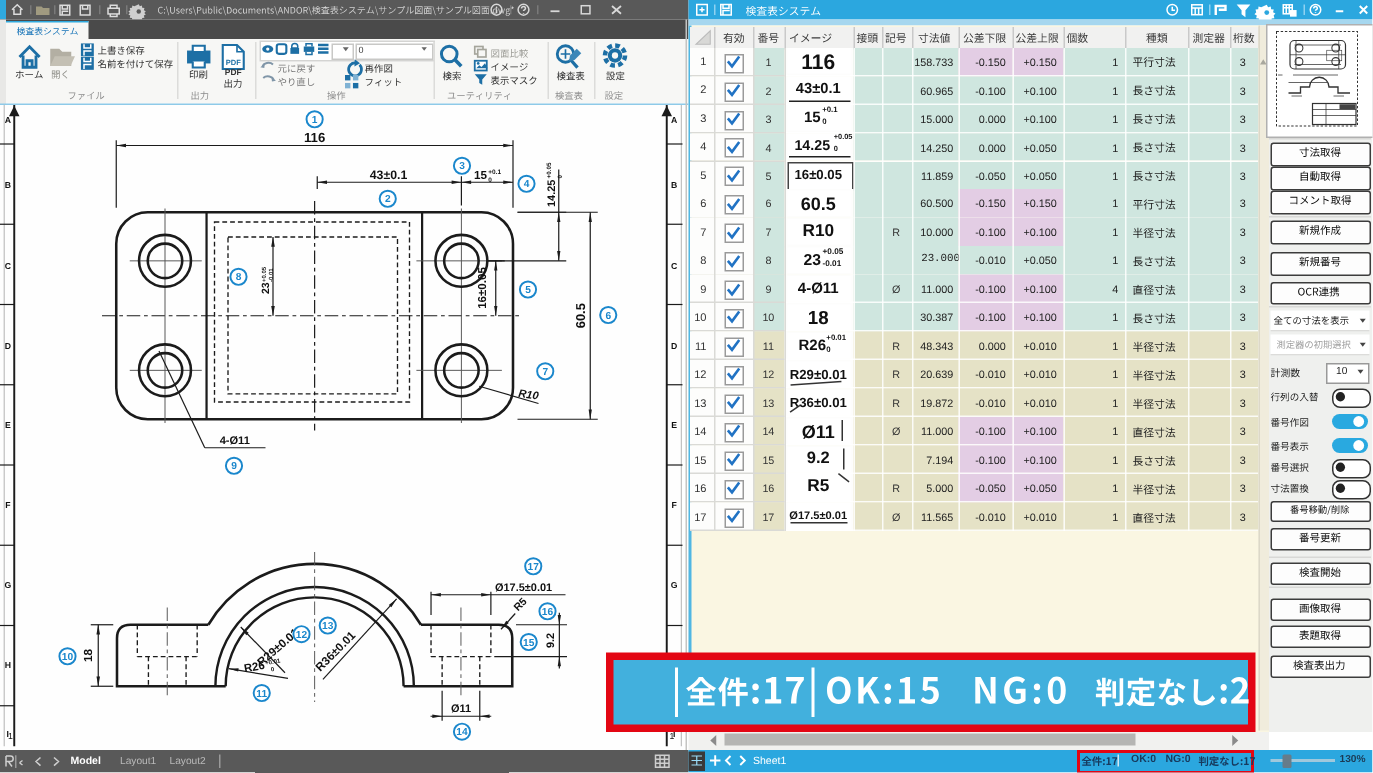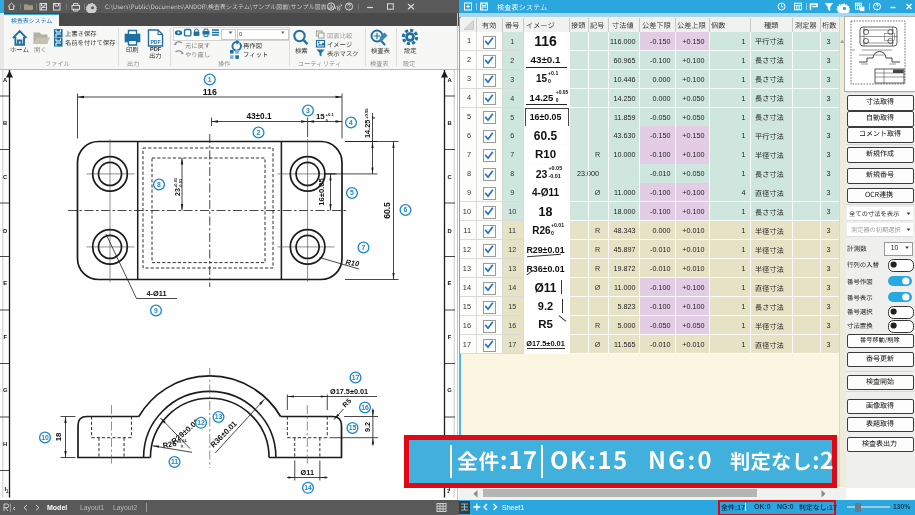--- a/index.html
+++ b/index.html
@@ -564,21 +564,21 @@
 <div style="left:792px;top:31.7px;width:27.5px;height:18.95px;background:#cfe6df;"></div>
 <div style="left:819.5px;top:31.7px;width:19.0px;height:18.95px;background:#cfe6df;"></div>
 <div style="left:523px;top:49.85px;width:315.5px;height:0.8px;background:rgba(255,255,255,0.85);"></div>
 <div style="left:459.5px;top:49.85px;width:63.5px;height:0.8px;background:#dadad6;"></div>
 <div style="left:471px;top:37.4px;font-size:7.4px;color:#333;font-weight:normal;line-height:1;transform:translateX(-100%);white-space:pre;">1</div>
 <div style="left:483.25px;top:35.6px;width:11px;height:11px;background:#fff;border:1px solid #9a9a9a;"></div>
 <svg class="j" style="left:484.25px;top:36.9px">
     <use href="#chk" xlink:href="#chk"></use>
   </svg>
 <div style="left:512.25px;top:37.7px;font-size:7.2px;color:#333;font-weight:normal;line-height:1;transform:translateX(-50%);white-space:pre;">1</div>
-<div style="left:635.5px;top:37.7px;font-size:7.2px;color:#222;font-weight:normal;line-height:1;transform:translateX(-100%);white-space:pre;">116.000</div>
+<div style="left:635.5px;top:37.7px;font-size:7.2px;color:#222;font-weight:normal;line-height:1;transform:translateX(-100%);white-space:pre;">158.733</div>
 <div style="left:670.5px;top:37.7px;font-size:7.2px;color:#222;font-weight:normal;line-height:1;transform:translateX(-100%);white-space:pre;">-0.150</div>
 <div style="left:704.5px;top:37.7px;font-size:7.2px;color:#222;font-weight:normal;line-height:1;transform:translateX(-100%);white-space:pre;">+0.150</div>
 <div style="left:745.5px;top:37.7px;font-size:7.2px;color:#222;font-weight:normal;line-height:1;transform:translateX(-100%);white-space:pre;">1</div>
 <svg class="j" style="left:754.5px;top:44.4px">
     <use href="#k0" xlink:href="#k0" fill="#222"></use>
   </svg>
 <div style="left:830.5px;top:37.7px;font-size:7.2px;color:#222;font-weight:normal;line-height:1;transform:translateX(-100%);white-space:pre;">3</div>
 <div style="left:524.5px;top:32.2px;width:42.0px;height:17.15px;background:#fff;"></div>
 <div style="left:545.5px;top:41.175px;font-size:14px;color:#111;font-weight:bold;line-height:1;transform:translateX(-50%);white-space:pre;transform:translate(-50%,-50%);">116</div>
 <div style="left:459.5px;top:50.65px;width:16.5px;height:18.95px;background:#fdfdfc;"></div>
@@ -627,21 +627,21 @@
 <div style="left:792px;top:69.6px;width:27.5px;height:18.95px;background:#cfe6df;"></div>
 <div style="left:819.5px;top:69.6px;width:19.0px;height:18.95px;background:#cfe6df;"></div>
 <div style="left:523px;top:87.75px;width:315.5px;height:0.8px;background:rgba(255,255,255,0.85);"></div>
 <div style="left:459.5px;top:87.75px;width:63.5px;height:0.8px;background:#dadad6;"></div>
 <div style="left:471px;top:75.3px;font-size:7.4px;color:#333;font-weight:normal;line-height:1;transform:translateX(-100%);white-space:pre;">3</div>
 <div style="left:483.25px;top:73.5px;width:11px;height:11px;background:#fff;border:1px solid #9a9a9a;"></div>
 <svg class="j" style="left:484.25px;top:74.8px">
     <use href="#chk" xlink:href="#chk"></use>
   </svg>
 <div style="left:512.25px;top:75.6px;font-size:7.2px;color:#333;font-weight:normal;line-height:1;transform:translateX(-50%);white-space:pre;">3</div>
-<div style="left:635.5px;top:75.6px;font-size:7.2px;color:#222;font-weight:normal;line-height:1;transform:translateX(-100%);white-space:pre;">10.446</div>
+<div style="left:635.5px;top:75.6px;font-size:7.2px;color:#222;font-weight:normal;line-height:1;transform:translateX(-100%);white-space:pre;">15.000</div>
 <div style="left:670.5px;top:75.6px;font-size:7.2px;color:#222;font-weight:normal;line-height:1;transform:translateX(-100%);white-space:pre;">0.000</div>
 <div style="left:704.5px;top:75.6px;font-size:7.2px;color:#222;font-weight:normal;line-height:1;transform:translateX(-100%);white-space:pre;">+0.100</div>
 <div style="left:745.5px;top:75.6px;font-size:7.2px;color:#222;font-weight:normal;line-height:1;transform:translateX(-100%);white-space:pre;">1</div>
 <svg class="j" style="left:754.5px;top:82.3px">
     <use href="#k1" xlink:href="#k1" fill="#222"></use>
   </svg>
 <div style="left:830.5px;top:75.6px;font-size:7.2px;color:#222;font-weight:normal;line-height:1;transform:translateX(-100%);white-space:pre;">3</div>
 <div style="left:524.5px;top:70.1px;width:42.0px;height:17.15px;background:#fff;"></div>
 <div style="left:541.5px;top:79.07499999999999px;font-size:10px;color:#111;font-weight:bold;line-height:1;transform:translateX(-50%);white-space:pre;transform:translate(-50%,-50%);">15</div>
 <div style="left:548.1px;top:74.475px;font-size:5.2px;color:#111;font-weight:bold;line-height:1;white-space:pre;transform:translateY(-50%);">+0.1</div>
@@ -725,21 +725,21 @@
 <div style="left:792px;top:126.45px;width:27.5px;height:18.95px;background:#cfe6df;"></div>
 <div style="left:819.5px;top:126.45px;width:19.0px;height:18.95px;background:#cfe6df;"></div>
 <div style="left:523px;top:144.6px;width:315.5px;height:0.8px;background:rgba(255,255,255,0.85);"></div>
 <div style="left:459.5px;top:144.6px;width:63.5px;height:0.8px;background:#dadad6;"></div>
 <div style="left:471px;top:132.15px;font-size:7.4px;color:#333;font-weight:normal;line-height:1;transform:translateX(-100%);white-space:pre;">6</div>
 <div style="left:483.25px;top:130.35px;width:11px;height:11px;background:#fff;border:1px solid #9a9a9a;"></div>
 <svg class="j" style="left:484.25px;top:131.65px">
     <use href="#chk" xlink:href="#chk"></use>
   </svg>
 <div style="left:512.25px;top:132.45px;font-size:7.2px;color:#333;font-weight:normal;line-height:1;transform:translateX(-50%);white-space:pre;">6</div>
-<div style="left:635.5px;top:132.45px;font-size:7.2px;color:#222;font-weight:normal;line-height:1;transform:translateX(-100%);white-space:pre;">43.630</div>
+<div style="left:635.5px;top:132.45px;font-size:7.2px;color:#222;font-weight:normal;line-height:1;transform:translateX(-100%);white-space:pre;">60.500</div>
 <div style="left:670.5px;top:132.45px;font-size:7.2px;color:#222;font-weight:normal;line-height:1;transform:translateX(-100%);white-space:pre;">-0.150</div>
 <div style="left:704.5px;top:132.45px;font-size:7.2px;color:#222;font-weight:normal;line-height:1;transform:translateX(-100%);white-space:pre;">+0.150</div>
 <div style="left:745.5px;top:132.45px;font-size:7.2px;color:#222;font-weight:normal;line-height:1;transform:translateX(-100%);white-space:pre;">1</div>
 <svg class="j" style="left:754.5px;top:139.15px">
     <use href="#k0" xlink:href="#k0" fill="#222"></use>
   </svg>
 <div style="left:830.5px;top:132.45px;font-size:7.2px;color:#222;font-weight:normal;line-height:1;transform:translateX(-100%);white-space:pre;">3</div>
 <div style="left:524.5px;top:126.95px;width:42.0px;height:17.15px;background:#fff;"></div>
 <div style="left:545.5px;top:135.925px;font-size:12px;color:#111;font-weight:bold;line-height:1;transform:translateX(-50%);white-space:pre;transform:translate(-50%,-50%);">60.5</div>
 <div style="left:459.5px;top:145.39999999999998px;width:16.5px;height:18.95px;background:#fdfdfc;"></div>
@@ -788,21 +788,21 @@
 <div style="left:792px;top:164.35px;width:27.5px;height:18.95px;background:#cfe6df;"></div>
 <div style="left:819.5px;top:164.35px;width:19.0px;height:18.95px;background:#cfe6df;"></div>
 <div style="left:523px;top:182.49999999999997px;width:315.5px;height:0.8px;background:rgba(255,255,255,0.85);"></div>
 <div style="left:459.5px;top:182.49999999999997px;width:63.5px;height:0.8px;background:#dadad6;"></div>
 <div style="left:471px;top:170.04999999999998px;font-size:7.4px;color:#333;font-weight:normal;line-height:1;transform:translateX(-100%);white-space:pre;">8</div>
 <div style="left:483.25px;top:168.25px;width:11px;height:11px;background:#fff;border:1px solid #9a9a9a;"></div>
 <svg class="j" style="left:484.25px;top:169.54999999999998px">
     <use href="#chk" xlink:href="#chk"></use>
   </svg>
 <div style="left:512.25px;top:170.35px;font-size:7.2px;color:#333;font-weight:normal;line-height:1;transform:translateX(-50%);white-space:pre;">8</div>
-<div style="left:599px;top:170.35px;font-size:7.2px;color:#222;font-weight:normal;line-height:1;transform:translateX(-100%);white-space:pre;">23.000</div>
+<div style="left:640px;top:170.35px;font-size:7.2px;color:#222;font-weight:normal;line-height:1;transform:translateX(-100%);white-space:pre;font-family:Liberation Mono, monospace;">23.000</div>
 <div style="left:670.5px;top:170.35px;font-size:7.2px;color:#222;font-weight:normal;line-height:1;transform:translateX(-100%);white-space:pre;">-0.010</div>
 <div style="left:704.5px;top:170.35px;font-size:7.2px;color:#222;font-weight:normal;line-height:1;transform:translateX(-100%);white-space:pre;">+0.050</div>
 <div style="left:745.5px;top:170.35px;font-size:7.2px;color:#222;font-weight:normal;line-height:1;transform:translateX(-100%);white-space:pre;">1</div>
 <svg class="j" style="left:754.5px;top:177.04999999999998px">
     <use href="#k1" xlink:href="#k1" fill="#222"></use>
   </svg>
 <div style="left:830.5px;top:170.35px;font-size:7.2px;color:#222;font-weight:normal;line-height:1;transform:translateX(-100%);white-space:pre;">3</div>
 <div style="left:524.5px;top:164.85px;width:42.0px;height:17.15px;background:#fff;"></div>
 <div style="left:541.5px;top:173.825px;font-size:10.5px;color:#111;font-weight:bold;line-height:1;transform:translateX(-50%);white-space:pre;transform:translate(-50%,-50%);">23</div>
 <div style="left:548.38px;top:169.225px;font-size:5.46px;color:#111;font-weight:bold;line-height:1;white-space:pre;transform:translateY(-50%);">+0.05</div>
@@ -853,21 +853,21 @@
 <div style="left:792px;top:202.24999999999997px;width:27.5px;height:18.95px;background:#cfe6df;"></div>
 <div style="left:819.5px;top:202.24999999999997px;width:19.0px;height:18.95px;background:#cfe6df;"></div>
 <div style="left:523px;top:220.39999999999995px;width:315.5px;height:0.8px;background:rgba(255,255,255,0.85);"></div>
 <div style="left:459.5px;top:220.39999999999995px;width:63.5px;height:0.8px;background:#dadad6;"></div>
 <div style="left:471px;top:207.94999999999996px;font-size:7.4px;color:#333;font-weight:normal;line-height:1;transform:translateX(-100%);white-space:pre;">10</div>
 <div style="left:483.25px;top:206.14999999999998px;width:11px;height:11px;background:#fff;border:1px solid #9a9a9a;"></div>
 <svg class="j" style="left:484.25px;top:207.44999999999996px">
     <use href="#chk" xlink:href="#chk"></use>
   </svg>
 <div style="left:512.25px;top:208.24999999999997px;font-size:7.2px;color:#333;font-weight:normal;line-height:1;transform:translateX(-50%);white-space:pre;">10</div>
-<div style="left:635.5px;top:208.24999999999997px;font-size:7.2px;color:#222;font-weight:normal;line-height:1;transform:translateX(-100%);white-space:pre;">18.000</div>
+<div style="left:635.5px;top:208.24999999999997px;font-size:7.2px;color:#222;font-weight:normal;line-height:1;transform:translateX(-100%);white-space:pre;">30.387</div>
 <div style="left:670.5px;top:208.24999999999997px;font-size:7.2px;color:#222;font-weight:normal;line-height:1;transform:translateX(-100%);white-space:pre;">-0.100</div>
 <div style="left:704.5px;top:208.24999999999997px;font-size:7.2px;color:#222;font-weight:normal;line-height:1;transform:translateX(-100%);white-space:pre;">+0.100</div>
 <div style="left:745.5px;top:208.24999999999997px;font-size:7.2px;color:#222;font-weight:normal;line-height:1;transform:translateX(-100%);white-space:pre;">1</div>
 <svg class="j" style="left:754.5px;top:214.94999999999996px">
     <use href="#k1" xlink:href="#k1" fill="#222"></use>
   </svg>
 <div style="left:830.5px;top:208.24999999999997px;font-size:7.2px;color:#222;font-weight:normal;line-height:1;transform:translateX(-100%);white-space:pre;">3</div>
 <div style="left:524.5px;top:202.74999999999997px;width:42.0px;height:17.15px;background:#fff;"></div>
 <div style="left:545.5px;top:211.72499999999997px;font-size:12.5px;color:#111;font-weight:bold;line-height:1;transform:translateX(-50%);white-space:pre;transform:translate(-50%,-50%);">18</div>
 <div style="left:459.5px;top:221.2px;width:16.5px;height:18.95px;background:#fdfdfc;"></div>
@@ -919,21 +919,21 @@
 <div style="left:819.5px;top:240.14999999999998px;width:19.0px;height:18.95px;background:#e5e2c6;"></div>
 <div style="left:523px;top:258.29999999999995px;width:315.5px;height:0.8px;background:rgba(255,255,255,0.85);"></div>
 <div style="left:459.5px;top:258.29999999999995px;width:63.5px;height:0.8px;background:#dadad6;"></div>
 <div style="left:471px;top:245.84999999999997px;font-size:7.4px;color:#333;font-weight:normal;line-height:1;transform:translateX(-100%);white-space:pre;">12</div>
 <div style="left:483.25px;top:244.04999999999998px;width:11px;height:11px;background:#fff;border:1px solid #9a9a9a;"></div>
 <svg class="j" style="left:484.25px;top:245.34999999999997px">
     <use href="#chk" xlink:href="#chk"></use>
   </svg>
 <div style="left:512.25px;top:246.14999999999998px;font-size:7.2px;color:#333;font-weight:normal;line-height:1;transform:translateX(-50%);white-space:pre;">12</div>
 <div style="left:597.5px;top:246.14999999999998px;font-size:7.2px;color:#333;font-weight:normal;line-height:1;transform:translateX(-50%);white-space:pre;">R</div>
-<div style="left:635.5px;top:246.14999999999998px;font-size:7.2px;color:#222;font-weight:normal;line-height:1;transform:translateX(-100%);white-space:pre;">45.897</div>
+<div style="left:635.5px;top:246.14999999999998px;font-size:7.2px;color:#222;font-weight:normal;line-height:1;transform:translateX(-100%);white-space:pre;">20.639</div>
 <div style="left:670.5px;top:246.14999999999998px;font-size:7.2px;color:#222;font-weight:normal;line-height:1;transform:translateX(-100%);white-space:pre;">-0.010</div>
 <div style="left:704.5px;top:246.14999999999998px;font-size:7.2px;color:#222;font-weight:normal;line-height:1;transform:translateX(-100%);white-space:pre;">+0.010</div>
 <div style="left:745.5px;top:246.14999999999998px;font-size:7.2px;color:#222;font-weight:normal;line-height:1;transform:translateX(-100%);white-space:pre;">1</div>
 <svg class="j" style="left:754.5px;top:252.84999999999997px">
     <use href="#k2" xlink:href="#k2" fill="#222"></use>
   </svg>
 <div style="left:830.5px;top:246.14999999999998px;font-size:7.2px;color:#222;font-weight:normal;line-height:1;transform:translateX(-100%);white-space:pre;">3</div>
 <div style="left:524.5px;top:240.64999999999998px;width:42.0px;height:17.15px;background:#fff;"></div>
 <div style="left:545.5px;top:249.62499999999997px;font-size:8.8px;color:#111;font-weight:bold;line-height:1;transform:translateX(-50%);white-space:pre;transform:translate(-50%,-50%);">R29±0.01</div>
 <div style="left:526.5px;top:254.64999999999998px;width:34px;height:1px;background:#333;transform:rotate(-4deg);"></div>
@@ -1017,21 +1017,21 @@
 <div style="left:792px;top:297.0px;width:27.5px;height:18.95px;background:#e5e2c6;"></div>
 <div style="left:819.5px;top:297.0px;width:19.0px;height:18.95px;background:#e5e2c6;"></div>
 <div style="left:523px;top:315.15px;width:315.5px;height:0.8px;background:rgba(255,255,255,0.85);"></div>
 <div style="left:459.5px;top:315.15px;width:63.5px;height:0.8px;background:#dadad6;"></div>
 <div style="left:471px;top:302.7px;font-size:7.4px;color:#333;font-weight:normal;line-height:1;transform:translateX(-100%);white-space:pre;">15</div>
 <div style="left:483.25px;top:300.9px;width:11px;height:11px;background:#fff;border:1px solid #9a9a9a;"></div>
 <svg class="j" style="left:484.25px;top:302.2px">
     <use href="#chk" xlink:href="#chk"></use>
   </svg>
 <div style="left:512.25px;top:303.0px;font-size:7.2px;color:#333;font-weight:normal;line-height:1;transform:translateX(-50%);white-space:pre;">15</div>
-<div style="left:635.5px;top:303.0px;font-size:7.2px;color:#222;font-weight:normal;line-height:1;transform:translateX(-100%);white-space:pre;">5.823</div>
+<div style="left:635.5px;top:303.0px;font-size:7.2px;color:#222;font-weight:normal;line-height:1;transform:translateX(-100%);white-space:pre;">7.194</div>
 <div style="left:670.5px;top:303.0px;font-size:7.2px;color:#222;font-weight:normal;line-height:1;transform:translateX(-100%);white-space:pre;">-0.100</div>
 <div style="left:704.5px;top:303.0px;font-size:7.2px;color:#222;font-weight:normal;line-height:1;transform:translateX(-100%);white-space:pre;">+0.100</div>
 <div style="left:745.5px;top:303.0px;font-size:7.2px;color:#222;font-weight:normal;line-height:1;transform:translateX(-100%);white-space:pre;">1</div>
 <svg class="j" style="left:754.5px;top:309.7px">
     <use href="#k1" xlink:href="#k1" fill="#222"></use>
   </svg>
 <div style="left:830.5px;top:303.0px;font-size:7.2px;color:#222;font-weight:normal;line-height:1;transform:translateX(-100%);white-space:pre;">3</div>
 <div style="left:524.5px;top:297.5px;width:42.0px;height:17.15px;background:#fff;"></div>
 <div style="left:545.5px;top:306.475px;font-size:11px;color:#111;font-weight:bold;line-height:1;transform:translateX(-50%);white-space:pre;transform:translate(-50%,-50%);">9.2</div>
 <div style="left:561.5px;top:299.0px;width:1px;height:14px;background:#333;"></div>

